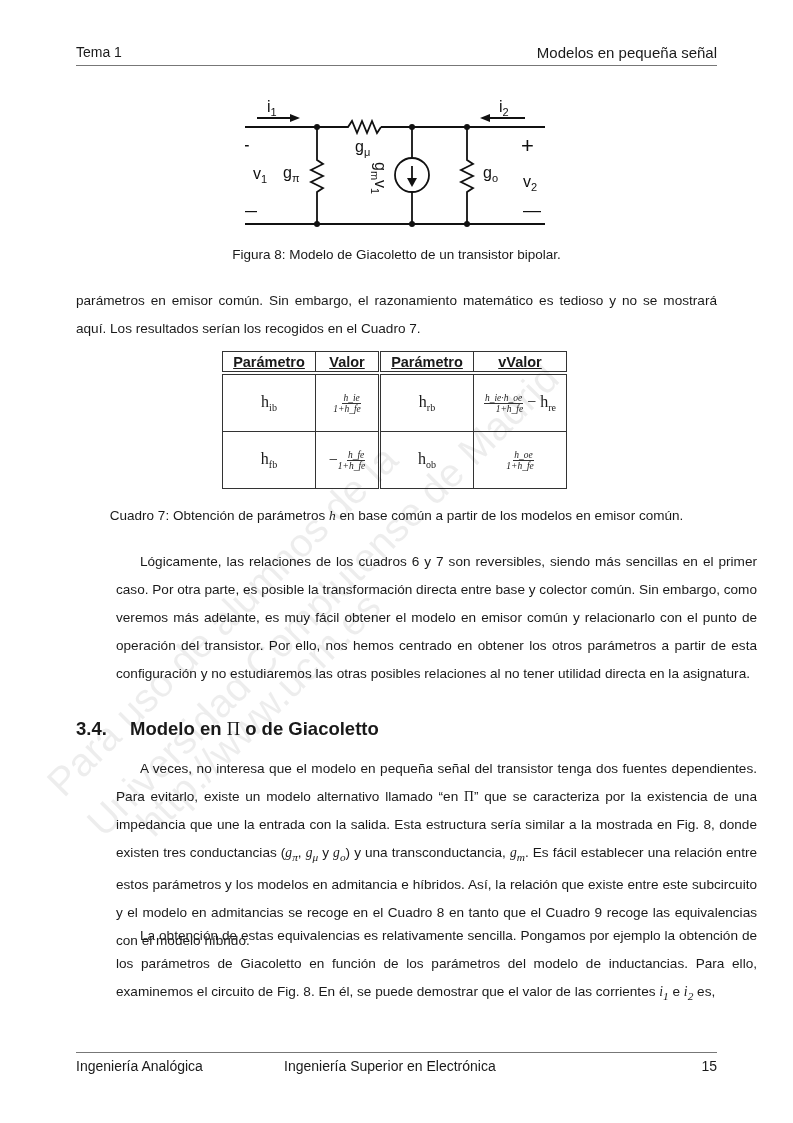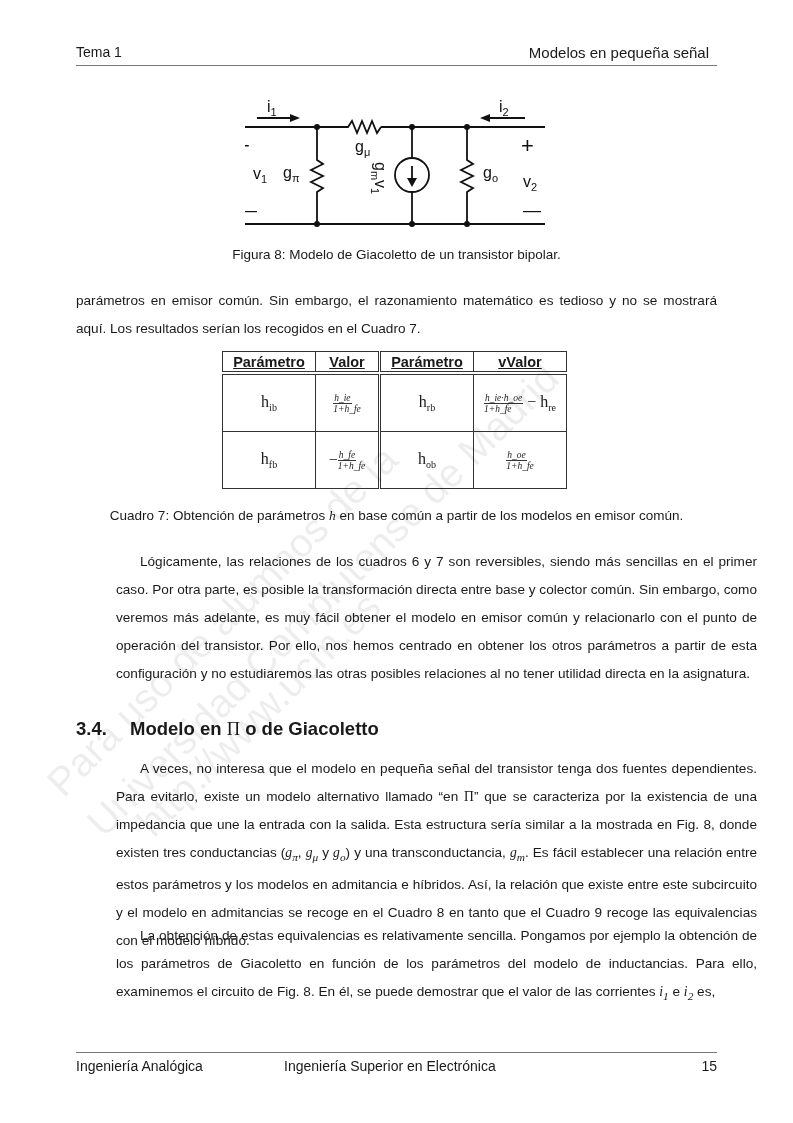--- a/index.html
+++ b/index.html
@@ -1,36 +1,36 @@
 <!DOCTYPE html>
 <html><head>
 <meta charset="utf-8">
 <style>
   html, body { margin:0; padding:0; background:#ffffff; }
   body { width:793px; height:1123px; position:relative; overflow:hidden;
          font-family:"Liberation Sans", "DejaVu Sans", sans-serif; color:#1a1a1a; }
   .page { position:absolute; left:0; top:0; width:793px; height:1123px; }
   .hdr { position:absolute; left:76px; right:76px; top:44px; height:20px; font-size:14px; }
   .hdr .l { position:absolute; left:0; top:0; }
-  .hdr .r { position:absolute; right:8px; top:0; font-size:15px; }
+  .hdr .r { position:absolute; right:0; top:0; font-size:15px; }
   .hrule { position:absolute; left:76px; width:641px; height:1px; background:#777; }
   .fig { position:absolute; left:245px; top:92px; width:310px; height:140px; }
   .caption { position:absolute; left:0; width:793px; text-align:center; font-size:13.5px; }
   p.txt { position:absolute; left:76px; width:641px; margin:0; font-size:13.6px; line-height:28px;
           text-align:justify; text-align-last:left; }
   p.txt.indent { text-indent:24px;margin-left:40px; }
   .math { font-family:"Liberation Serif", "DejaVu Serif", serif; font-style:italic; }
   .mathr { font-family:"Liberation Serif", "DejaVu Serif", serif; }
   table.ht { position:absolute; left:222px; top:351px; border-collapse:collapse; }
   table.ht td, table.ht th { border:1.2px solid #333; text-align:center; padding:0; }
   table.ht th { font-weight:bold; font-size:14.5px; height:19px;text-decoration:underline; }
   table.ht td { height:56px; }
   table.ht .dbl { border-left:3.5px double #333; }
   table.ht .gap td { height:2px; border-left:none; border-right:none; }
-  .frac { display:inline-flex; flex-direction:column; align-items:flex-start; vertical-align:middle;
+  .frac { display:inline-flex; flex-direction:column; align-items:flex-end; vertical-align:middle;
           font-family:"Liberation Serif", serif; font-style:italic; font-size:9.5px; line-height:10px; }
   .frac .n { border-bottom:0.8px solid #333; padding:0 1px; }
   .hsym { font-family:"Liberation Serif", serif; font-size:16px;text-align:right; }
   .hsym sub { font-size:10px; }
   .sec { position:absolute; left:76px; top:718px; font-size:18.5px; font-weight:bold; }
   .sec .num { display:inline-block; width:54px; }
   .ftr { position:absolute; left:76px; right:76px; top:1058px; font-size:14px; }
   .ftr .a { position:absolute; left:0; }
   .ftr .b { position:absolute; left:208px; }
   .ftr .c { position:absolute; right:0; }

